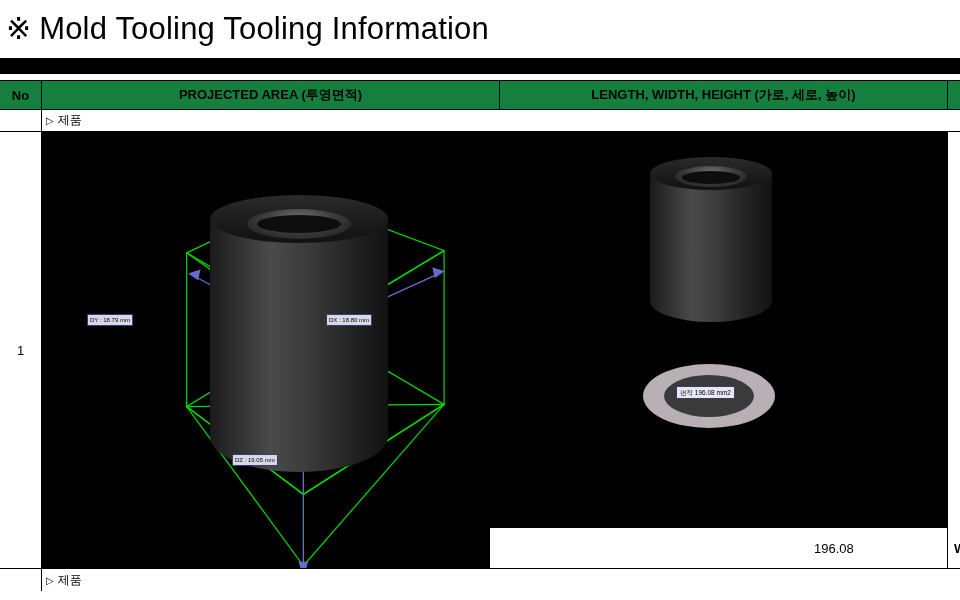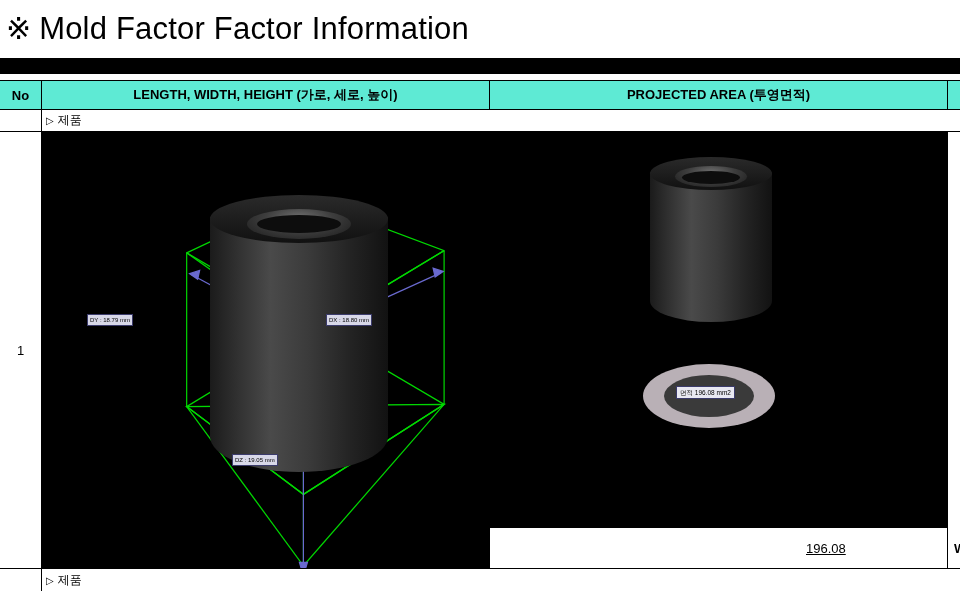--- a/index.html
+++ b/index.html
@@ -49,21 +49,21 @@
   }
   .bar-gap {
     height: 6px;
     background: #ffffff;
   }
 
   
   .hdr {
     display: flex;
     height: 30px;
-    background: #5eead4;
+    background: #15803d;
     border-top: 1px solid #000;
     border-bottom: 1px solid #000;
     box-sizing: border-box;
   }
   .hdr .cell {
     display: flex;
     align-items: center;
     justify-content: center;
     font-size: 13px;
     font-weight: bold;
@@ -263,30 +263,30 @@
     border-bottom: none;
   }
 </style>
 </head>
 <body>
 
 <div class="page">
 
   <div class="title-row">
     <span class="title-mark">※</span>
-    <span class="title-text">Mold Factor Factor Information</span>
+    <span class="title-text">Mold Tooling Tooling Information</span>
   </div>
 
   <div class="black-bar"></div>
   <div class="bar-gap"></div>
 
   <div class="hdr">
     <div class="cell c-no">No</div>
+    <div class="cell c-pa">PROJECTED AREA (투영면적)</div>
     <div class="cell c-lwh">LENGTH, WIDTH, HEIGHT (가로, 세로, 높이)</div>
-    <div class="cell c-pa">PROJECTED AREA (투영면적)</div>
     <div class="cell c-w"></div>
   </div>
 
   <div class="subrow">
     <div class="spacer-no"></div>
     <div class="lbl">
       <span class="tri">▷</span>
       <span>제품</span>
     </div>
   </div>
@@ -359,21 +359,21 @@
           <div class="pa-shadow" style="left:153px; top:232px; width:132px; height:64px;">
             <div class="hole" style="left:21px; top:11px; width:90px; height:42px;"></div>
           </div>
 
           <div class="areatag" style="left:186px; top:254px;">면적  196.08 mm2</div>
         </div>
       </div>
 
       <div class="col-footer">
         <span class="vals">
-          <span class="val" style="left:316px;text-decoration:underline;">196.08</span>
+          <span class="val" style="left:324px;">196.08</span>
         </span>
       </div>
     </div>
 
     <div class="col-w">
       <div class="viewport"></div>
       <div class="col-footer">
         <span>W</span>
       </div>
     </div>

